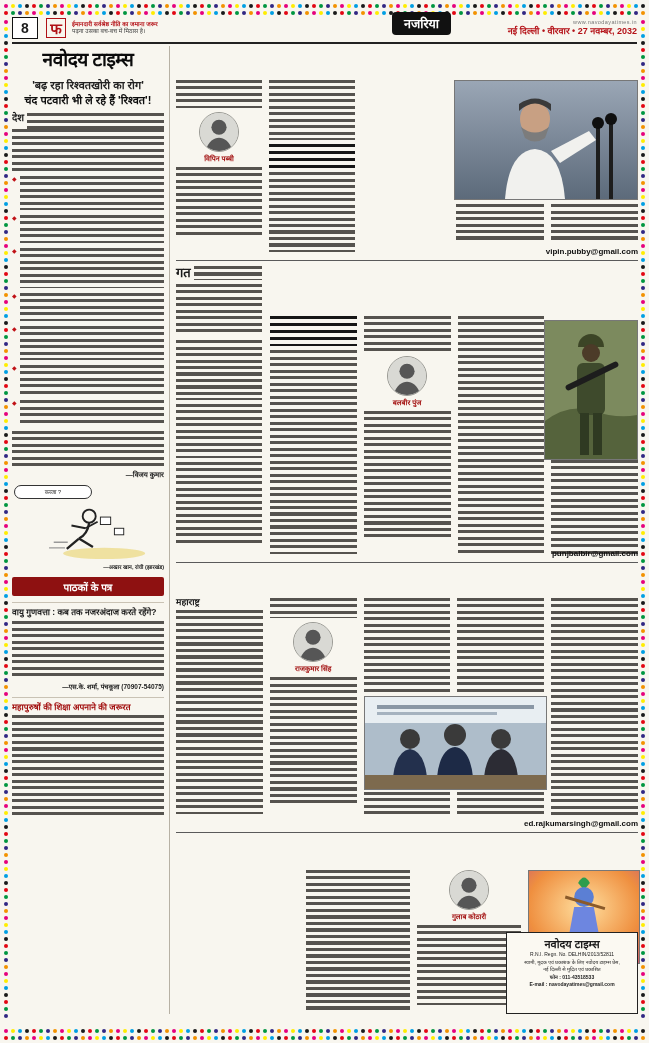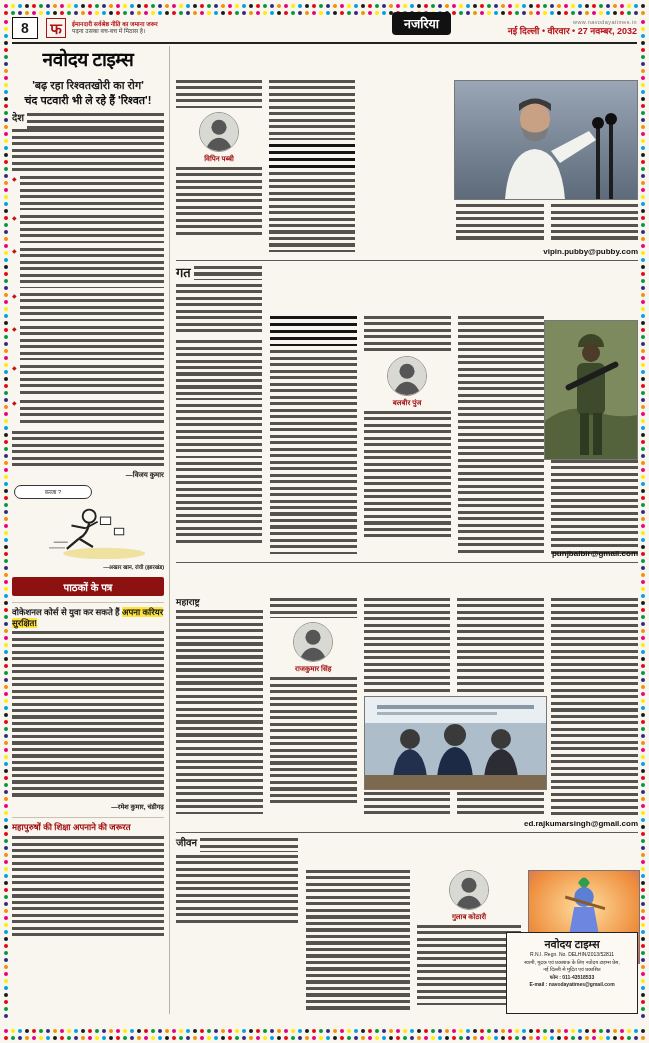--- a/index.html
+++ b/index.html
@@ -813,31 +813,29 @@
         <path d="M68 27l-15-3M68 27l13-7" stroke="#222" stroke-width="2" fill="none"></path>
         <rect x="84" y="15" width="11" height="8" fill="#fff" stroke="#222"></rect>
         <rect x="99" y="27" width="10" height="7" fill="#fff" stroke="#222"></rect>
         <path d="M34 42h15M29 48h17" stroke="#999" stroke-width="1.5"></path>
       </svg>
       <div class="cartoon-credit">—अख्तर खान, रांची (झारखंड)</div>
     </div>
 
     <div class="letters-hdr">पाठकों के पत्र</div>
 
-
     <div class="letter">
-      <div class="lt-title">
-        <span>वोकेशनल कोर्स से युवा कर सकते हैं</span>
-        <span class="hl">अपना करियर सुरक्षित!</span>
-      </div>
-      <div class="tx" style="height:168px;margin-top:3px"></div>
+      <div class="lt-title">वायु गुणवत्ता : कब तक नजरअंदाज करते रहेंगे?</div>
+      <div class="tx" style="height:58px;margin-top:3px"></div>
       <div class="lt-sig">
-        <span>—रमेश कुमार, चंडीगढ़</span>
-      </div>
-    </div>
+        <span>—एस.के. शर्मा, पंचकूला</span>
+        <span>(70907-54075)</span>
+      </div>
+    </div>
+
 
     <div class="letter">
       <div class="lt-title" style="color:#a31212">महापुरुषों की शिक्षा अपनाने की जरूरत</div>
       <div class="tx" style="height:104px;margin-top:3px"></div>
 
     </div>
   </div>
 
   <div class="article" style="left:176px;top:44px;width:462px;height:212px">
     <div class="photo" style="right:0;top:36px;width:182px;height:118px">
@@ -876,21 +874,21 @@
       <div>
         <div class="tx" style="height:60px"></div>
         <div class="tx-b" style="height:24px;margin-top:4px"></div>
         <div class="tx" style="height:80px;margin-top:4px"></div>
       </div>
     </div>
     <div class="grid" style="position:absolute;right:0;top:160px;width:182px;height:38px;grid-template-columns:repeat(2,1fr)">
       <div class="tx"></div>
       <div class="tx"></div>
     </div>
-    <div class="email" style="right:0;bottom:0">vipin.pubby@pubby.com</div>
+    <div class="email" style="right:0;bottom:0">vipin.pubby@gmail.com</div>
   </div>
 
   <div class="hrule" style="left:176px;top:260px;width:462px"></div>
 
   <div class="article" style="left:176px;top:264px;width:462px;height:294px">
     <div style="position:absolute;left:0;top:2px;width:86px;height:290px">
       <div class="para-lead">
           <span class="lead" style="font-size:13px">गत</span>
           <div class="tx" style="height:14px;flex:1"></div>
         </div>
@@ -987,27 +985,20 @@
           <path d="M119 80q3-26 17-28 14 2 17 28z" fill="#2c2c34"></path>
         <rect y="78" width="181" height="14" fill="#7d6a4e"></rect>
       </svg>
     </div>
     <div class="email" style="right:0;bottom:0">ed.rajkumarsingh@gmail.com</div>
   </div>
 
   <div class="hrule" style="left:176px;top:832px;width:462px"></div>
 
   <div class="article" style="left:176px;top:836px;width:462px;height:178px">
-    <div style="position:absolute;left:0;top:2px;width:122px;height:92px">
-      <div class="para-lead">
-          <span class="lead">जीवन</span>
-          <div class="tx" style="height:14px;flex:1"></div>
-        </div>
-      <div class="tx" style="height:70px;margin-top:3px"></div>
-    </div>
     <div class="grid" style="position:absolute;left:130px;top:34px;width:332px;height:144px;grid-template-columns:104px 104px 1fr">
       <div class="tx" style="height:142px"></div>
       <div>
         <div class="portrait" style="margin-top:0">
           <div class="pcircle"><svg viewBox="0 0 40 40">
                 <rect width="40" height="40" fill="#d9d9d4"></rect>
                 <circle cx="20" cy="15" r="8" fill="#565656"></circle>
                 <path d="M6 40c2-10 9-14 14-14s12 4 14 14z" fill="#565656"></path>
               </svg></div>
           <div class="pname">गुलाब कोठारी</div>

